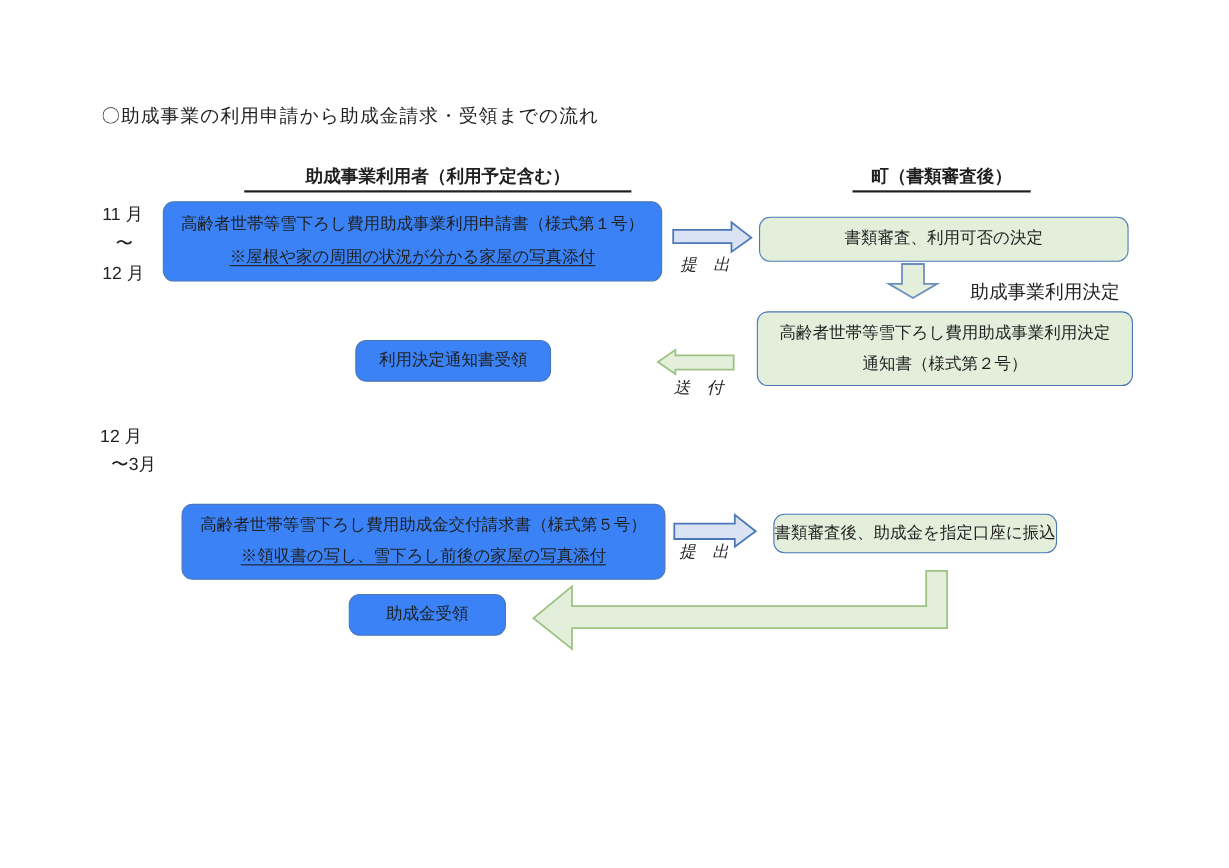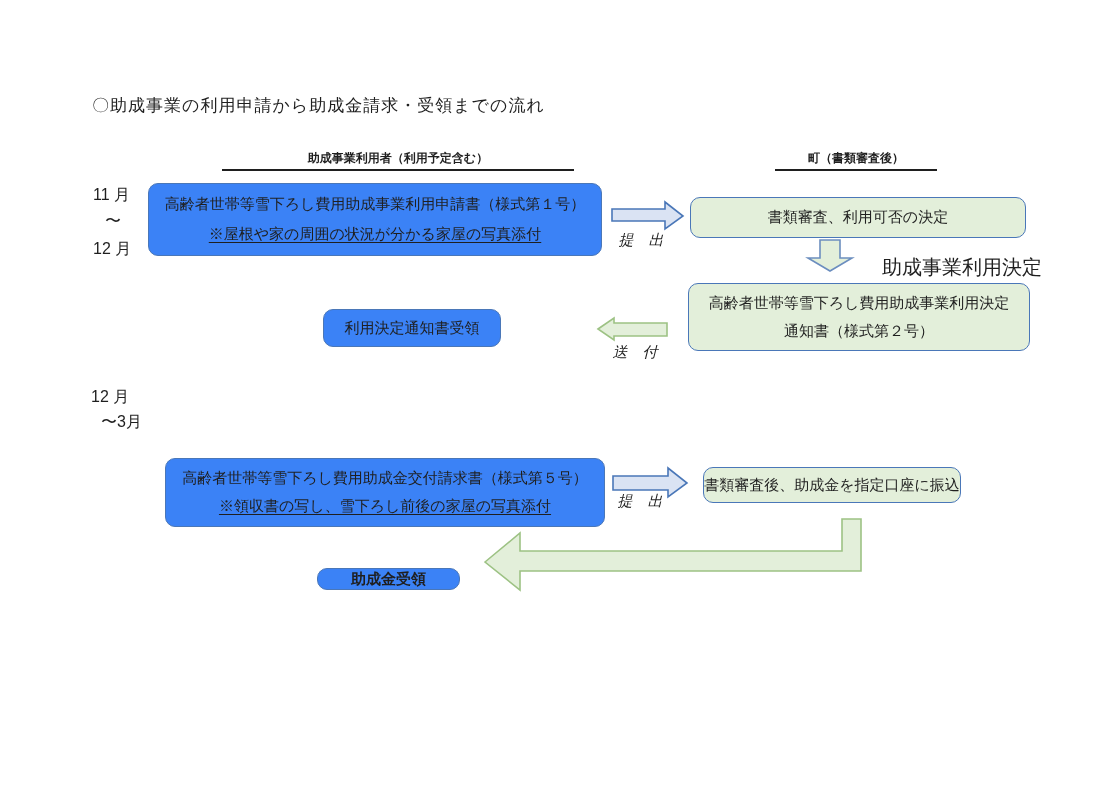--- a/index.html
+++ b/index.html
@@ -6,37 +6,37 @@
   .canvas {
     position:relative; width:1117px; height:789px; background:#ffffff;
     font-family:"Liberation Sans", sans-serif; color:#1f1f1f; overflow:hidden;
   }
   .abs { position:absolute; }
   .page-title {
     font-family:"Liberation Serif", serif;
     font-size:17px; letter-spacing:1px; white-space:nowrap;
   }
   .col-header {
-    font-size:12px; font-weight:bold; text-align:center;
+    font-size:16px; font-weight:bold; text-align:center;
     border-bottom:2px solid #1f1f1f; padding-bottom:2px; white-space:nowrap;
   }
   .period { font-size:16px; white-space:nowrap; }
   .fbox {
     position:absolute; box-sizing:border-box;
     display:flex; flex-direction:column; justify-content:space-evenly; align-items:center;
     text-align:center; font-size:15px; line-height:1.25;
   }
   .fbox .line { white-space:nowrap; }
   .blue  { background:#3b82f6; border:1.6px solid #4a77b8; border-radius:10px; }
   .green { background:#e3efda; border:1.6px solid #4a77b8; border-radius:10px; }
   .plain { background:#ffffff; border:1px solid #4a77b8; border-radius:0;
            align-items:flex-start; text-align:left; padding-left:6px; font-size:15.5px; }
   .note-underline { text-decoration:underline; text-underline-offset:3px; }
   .arrow-label { font-size:15px; text-align:center; white-space:nowrap;font-style:italic; }
-  .decision-label { font-size:20px; white-space:nowrap; }
+  .decision-label { font-size:17px; white-space:nowrap; }
   svg.overlay { position:absolute; left:0; top:0; width:1117px; height:789px; pointer-events:none; }
 </style>
 </head>
 <body>
 
 <div class="canvas">
 
   <svg class="overlay" viewBox="0 0 1117 789">
     <polygon points="612,209 665,209 665,202 683,216 665,229 665,221 612,221" fill="#dae3f3" stroke="#4a77b8" stroke-width="1.6"></polygon>
     <polygon points="820,240 840,240 840,258 852,258 830,271 808,258 820,258" fill="#e3efda" stroke="#6c8ebf" stroke-width="1.6"></polygon>
@@ -85,17 +85,17 @@
     <div class="line">高齢者世帯等雪下ろし費用助成金交付請求書（様式第５号）</div>
     <div class="line note-underline">※領収書の写し、雪下ろし前後の家屋の写真添付</div>
   </div>
 
   <div class="abs arrow-label" style="left:609px; top:492px; width:62px;">提　出</div>
 
   <div class="fbox green" style="left:703px; top:467px; width:258px; height:36px;">
     <div class="line">書類審査後、助成金を指定口座に振込</div>
   </div>
 
-  <div class="fbox blue" style="left:317px; top:568px; width:143px; height:22px;font-weight:bold;">
+  <div class="fbox blue" style="left:317px; top:540px; width:143px; height:38px;">
     <div class="line">助成金受領</div>
   </div>
 
 </div>
 
 </body></html>

